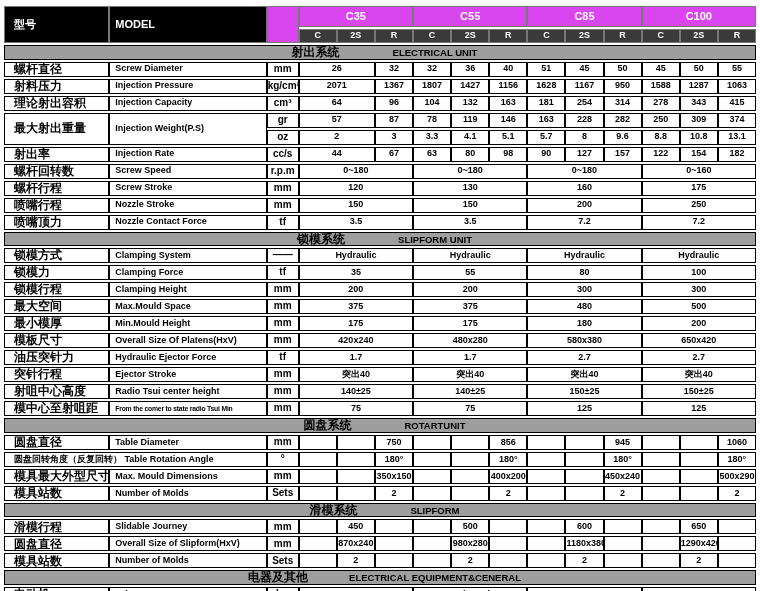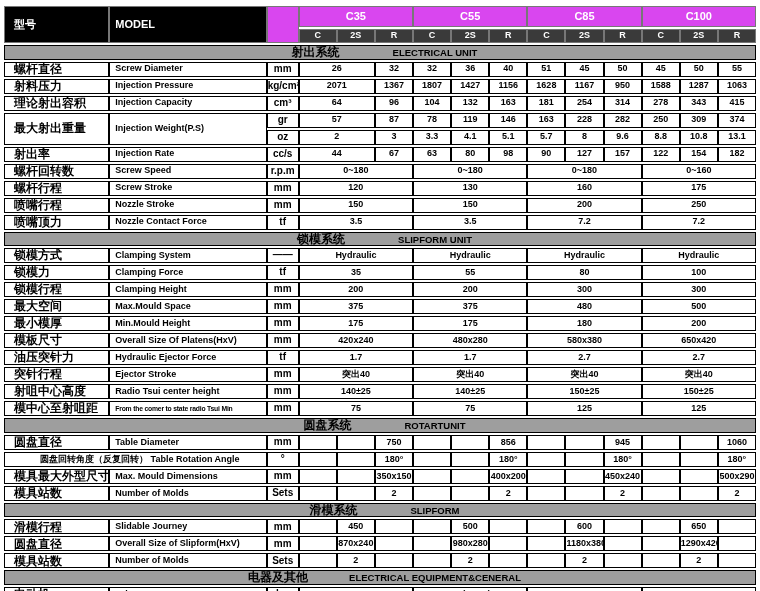--- a/index.html
+++ b/index.html
@@ -13,21 +13,21 @@
   td.en{text-align:left;padding-left:5px;font-size:9px;margin-left:48px;}
   td.unit{font-size:10px;}
   tr.hdr1 td{background:#d946ef;color:#fff;border-color:#777;height:19px;font-size:11px;}
   tr.hdr2 td{background:#3a3a3a;color:#fff;border-color:#777;height:12px;font-size:9px;}
   tr.hdr1 td.zh, tr.hdr1 td.en{background:#000000;}
   tr.sect td{background:#9e9e9e;border-color:#000;height:11px;}
   tr.sect td .s-zh{display:inline-block;width:101px;padding-left:9px;font-size:12px;text-align:left;}
   tr.sect td .s-en{display:inline-block;font-size:9.5px;text-align:left;}
   td.tiny{font-size:6.6px;letter-spacing:-0.4px;}
   td.smallen{font-size:6.8px;letter-spacing:-0.2px;}
-  td.mergedlabel{text-align:center;padding-left:9px;font-size:9px;}
+  td.mergedlabel{text-align:left;padding-left:9px;font-size:9px;}
 </style>
 </head>
 <body>
 
 <div class="page">
   <table>
     <colgroup>
       <col style="width:105px">
         <col style="width:157px">
         <col style="width:32px">

